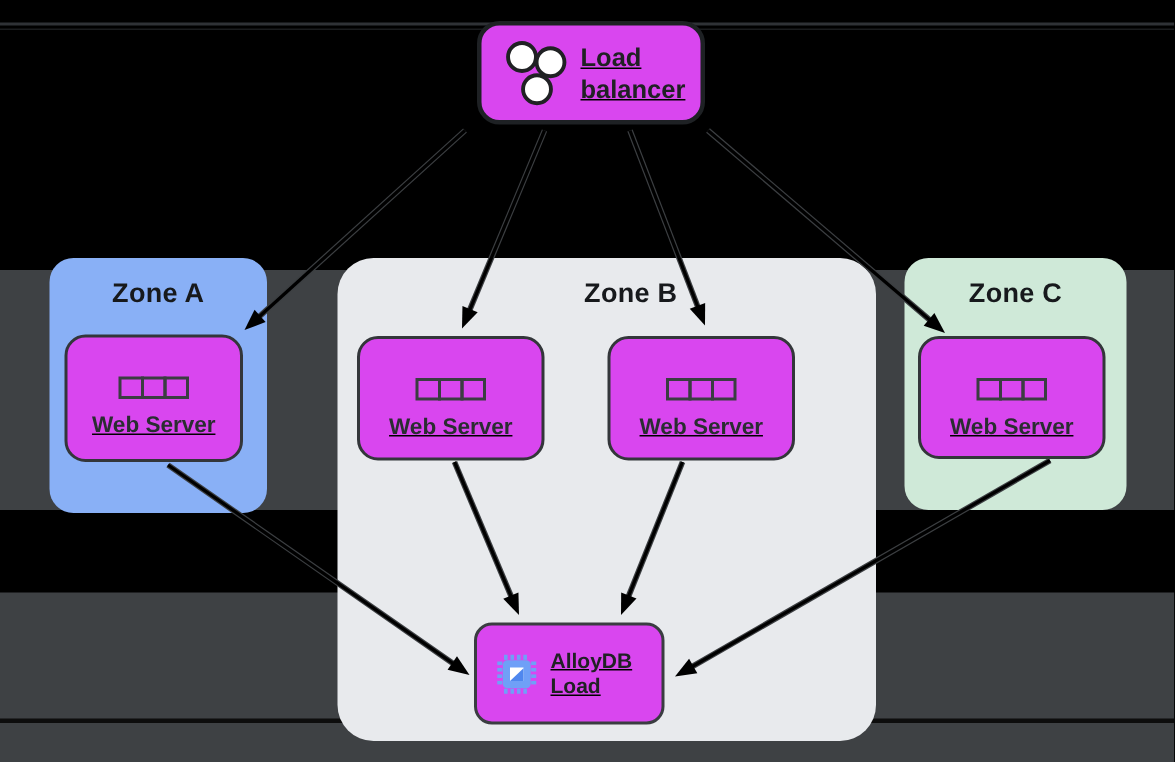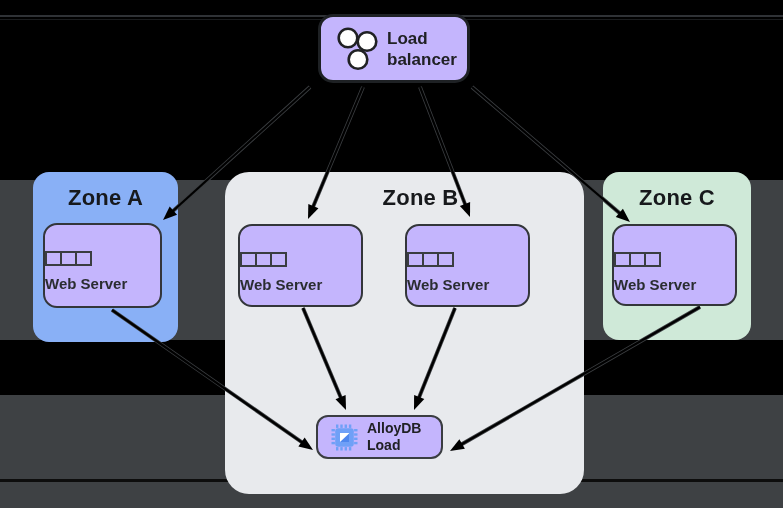--- a/index.html
+++ b/index.html
@@ -14,42 +14,42 @@
   .band{position:absolute;left:0;width:783px;background:#3e4144;z-index:0;}
   .band.b1{top:180px;height:160px;}
   .band.b2{top:395px;height:113px;}
   .band-sep{position:absolute;left:0;top:84px;width:783px;height:3px;background:#0d0d0d;}
 
   .zone{position:absolute;z-index:2;border-radius:16px;}
   .zone-a{left:33px;top:172px;width:145px;height:170px;background:#89b0f6;}
   .zone-b{left:225px;top:172px;width:327px;height:322px;background:#e8eaed;border-radius:24px;padding-left:32px;}
   .zone-c{left:603px;top:172px;width:148px;height:168px;background:#cfe9d8;}
   .zone-title{
-    margin-top:13px;text-align:center;font-size:22px;font-weight:bold;color:#17191c;
+    margin-top:13px;text-align:center;font-size:18px;font-weight:bold;color:#17191c;
     letter-spacing:.2px;
   }
 
   .node{
-    position:absolute;background:#c4b5fd;border:2px solid #33363a;border-radius:14px;
-    box-sizing:border-box;z-index:3;
+    position:absolute;background:#d946ef;border:2px solid #33363a;border-radius:14px;
+    box-sizing:border-box;z-index:3;text-decoration:underline;
   }
-  .ws-box{display:flex;flex-direction:column;padding-top:26px;}
+  .ws-box{display:flex;flex-direction:column;align-items:center;padding-top:26px;}
   .rack{display:flex;margin-bottom:9px;}
   .rack i{display:block;width:13px;height:11px;border:2px solid #3a3d41;margin-left:-2px;box-sizing:content-box;}
   .rack i:first-child{margin-left:0;}
   .ws-label{font-size:15px;font-weight:bold;color:#2a2d31;}
 
   .lb-box{
     left:318px;top:14px;width:152px;height:69px;border-radius:15px;border-width:3px;border-color:#1e2124;
     display:flex;align-items:center;padding-left:11px;
   }
   .lb-label{font-size:17px;font-weight:bold;color:#202124;line-height:21px;width:80px;margin-left:9px;}
 
   .db-box{
-    left:316px;top:415px;width:127px;height:44px;border-radius:12px;border-color:#3a3d41;
+    left:316px;top:415px;width:127px;height:68px;border-radius:12px;border-color:#3a3d41;
     display:flex;align-items:center;padding-left:13px;
   }
   .db-label{font-size:14px;font-weight:bold;color:#202124;line-height:17px;margin-left:9px;}
 
   #arrows{position:absolute;left:0;top:0;z-index:4;pointer-events:none;}
 </style>
 </head>
 <body>
 
 <div id="canvas">

